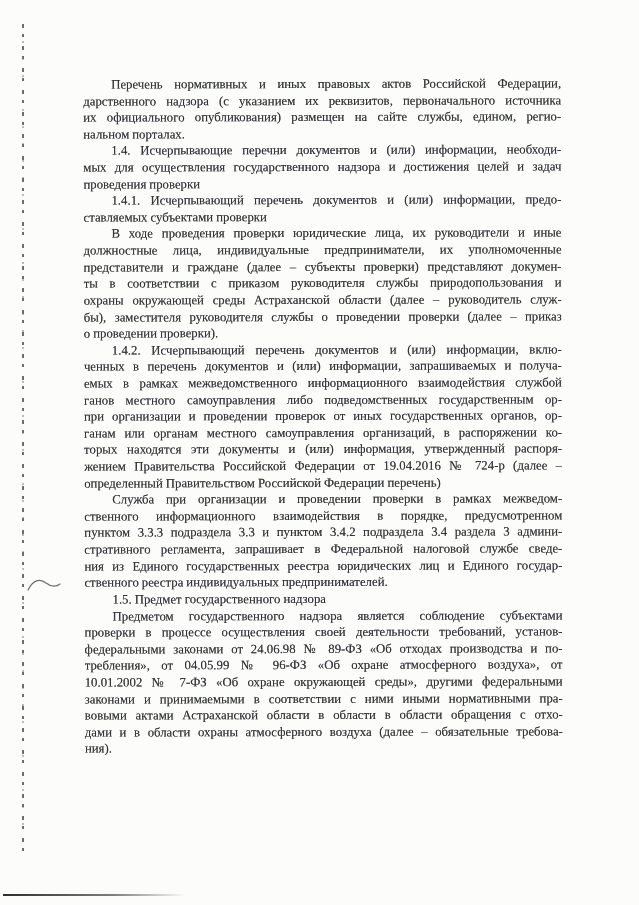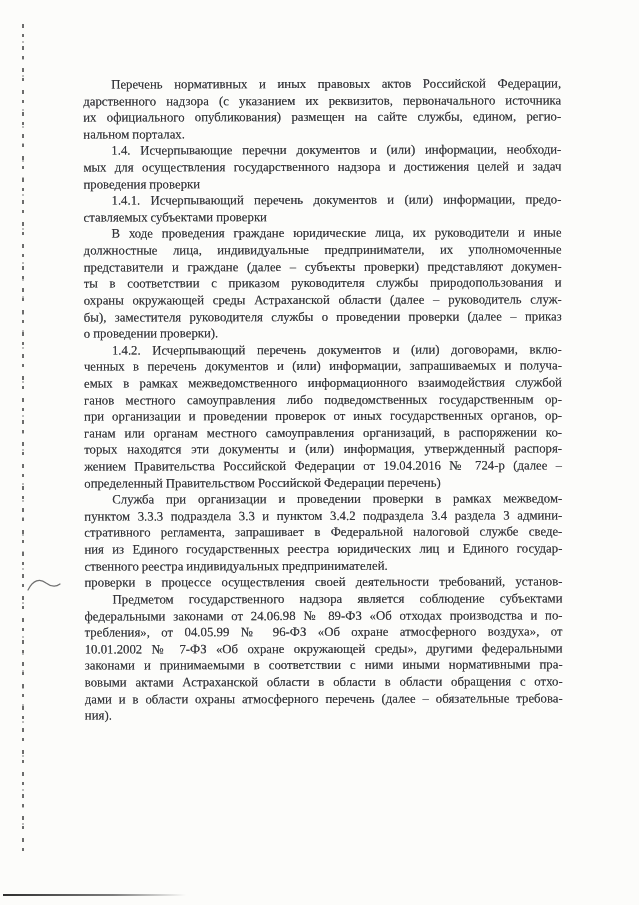--- a/index.html
+++ b/index.html
@@ -83,52 +83,56 @@
       <div class="para">
         <div class="line para-first">1.4. Исчерпывающие перечни документов и (или) информации, необходи-</div>
         <div class="line">мых для осуществления государственного надзора и достижения целей и задач</div>
         <div class="line para-last">проведения проверки</div>
       </div>
       <div class="para">
         <div class="line para-first">1.4.1. Исчерпывающий перечень документов и (или) информации, предо-</div>
         <div class="line para-last">ставляемых субъектами проверки</div>
       </div>
       <div class="para">
-        <div class="line para-first">В ходе проведения граждане юридические лица, их руководители и иные</div>
+        <div class="line para-first">В ходе проведения проверки юридические лица, их руководители и иные</div>
         <div class="line">должностные лица, индивидуальные предприниматели, их уполномоченные</div>
         <div class="line">представители и граждане (далее – субъекты проверки) представляют докумен-</div>
         <div class="line">ты в соответствии с приказом  руководителя службы природопользования и</div>
         <div class="line">охраны окружающей среды Астраханской области (далее – руководитель служ-</div>
         <div class="line">бы), заместителя руководителя службы о проведении проверки (далее – приказ</div>
         <div class="line para-last">о проведении проверки).</div>
       </div>
       <div class="para">
-        <div class="line para-first">1.4.2. Исчерпывающий перечень документов и (или) договорами, вклю-</div>
+        <div class="line para-first">1.4.2. Исчерпывающий перечень документов и (или) информации, вклю-</div>
         <div class="line">ченных в перечень документов и (или) информации, запрашиваемых и получа-</div>
         <div class="line">емых в рамках межведомственного информационного взаимодействия службой</div>
         <div class="line">ганов местного самоуправления либо подведомственных государственным ор-</div>
         <div class="line">при организации и проведении проверок от иных государственных органов, ор-</div>
         <div class="line">ганам или органам местного самоуправления организаций, в распоряжении ко-</div>
         <div class="line">торых находятся эти документы и (или) информация, утвержденный распоря-</div>
         <div class="line">жением Правительства Российской Федерации от 19.04.2016 № 724-р (далее –</div>
         <div class="line para-last">определенный Правительством Российской Федерации перечень)</div>
       </div>
       <div class="para">
         <div class="line para-first">Служба при организации и проведении проверки в рамках межведом-</div>
+        <div class="line">ственного информационного взаимодействия в порядке, предусмотренном</div>
         <div class="line">пунктом 3.3.3 подраздела 3.3 и пунктом 3.4.2 подраздела 3.4 раздела 3 админи-</div>
         <div class="line">стративного регламента, запрашивает в Федеральной налоговой службе сведе-</div>
         <div class="line">ния из Единого государственных реестра юридических лиц и Единого государ-</div>
         <div class="line para-last">ственного реестра индивидуальных предпринимателей.</div>
       </div>
       <div class="para">
+        <div class="line para-first para-last">1.5. Предмет государственного надзора</div>
+      </div>
+      <div class="para">
+        <div class="line para-first">Предметом государственного надзора является соблюдение субъектами</div>
         <div class="line">проверки в процессе осуществления своей деятельности требований, установ-</div>
-        <div class="line para-first">Предметом государственного надзора является соблюдение субъектами</div>
         <div class="line">федеральными законами от 24.06.98 № 89-ФЗ «Об отходах производства и по-</div>
         <div class="line">требления», от 04.05.99 № 96-ФЗ «Об охране атмосферного воздуха», от</div>
         <div class="line">10.01.2002 № 7-ФЗ «Об охране окружающей среды», другими  федеральными</div>
         <div class="line">законами и принимаемыми в соответствии с ними иными нормативными пра-</div>
         <div class="line">вовыми актами Астраханской области в области в области обращения с отхо-</div>
-        <div class="line">дами и в области охраны атмосферного перечень (далее – обязательные требова-</div>
+        <div class="line">дами и в области охраны атмосферного воздуха (далее – обязательные требова-</div>
         <div class="line para-last">ния).</div>
       </div>
     </div>
 
 </div>
 
 </body></html>

